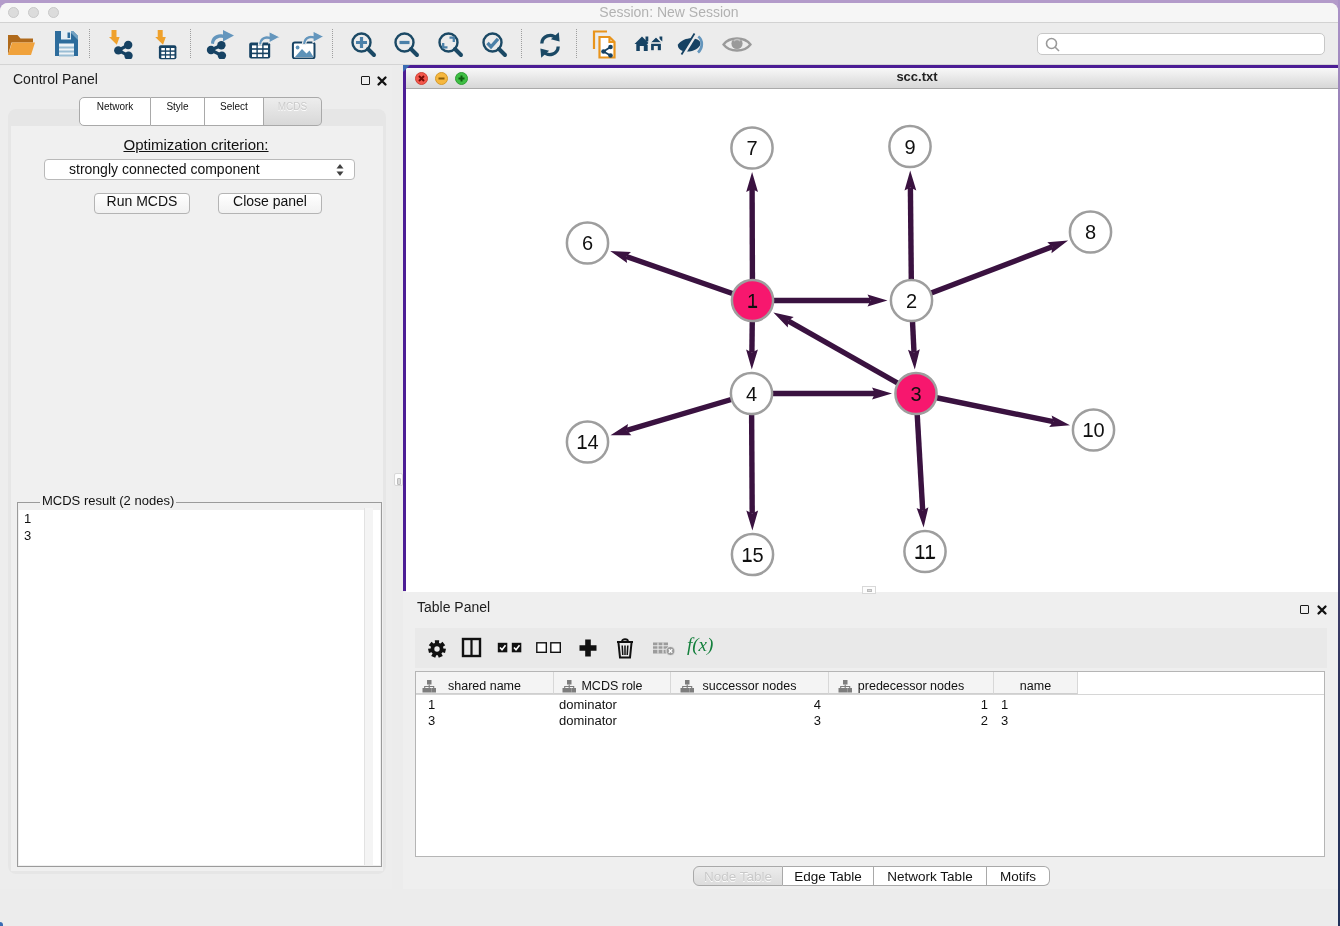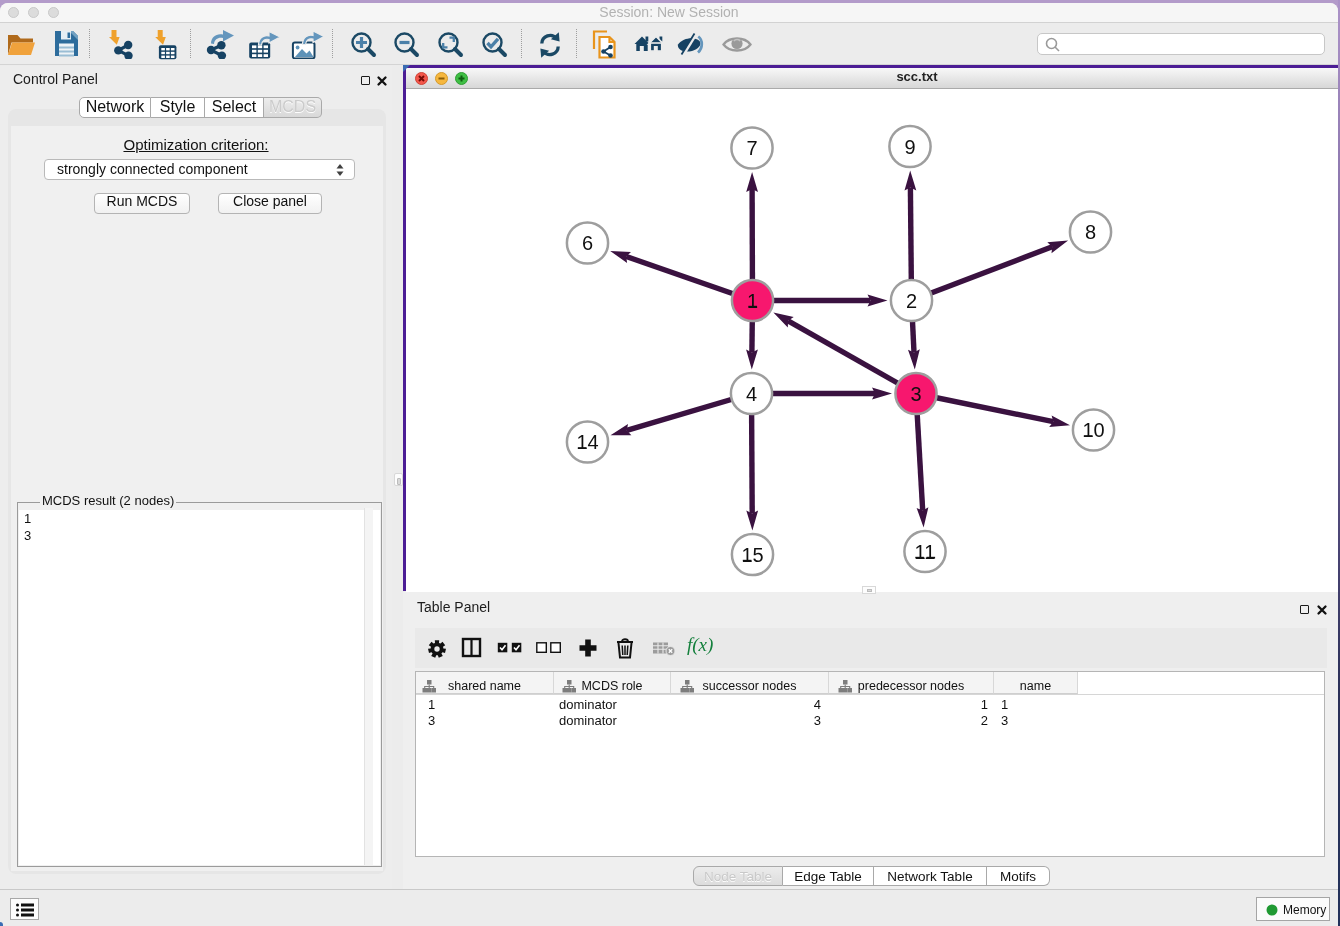--- a/index.html
+++ b/index.html
@@ -13,28 +13,28 @@
 #title-text { position:absolute; top:1px; left:0; width:100%; text-align:center; font-size:14px; color:#b2b2b2; }
 #toolbar { position:absolute; left:0; top:20px; width:100%; height:42px; background:#ececec; border-bottom:1px solid #d4d4d4; }
 .tsep { position:absolute; top:6px; height:29px; width:0; border-left:1px dotted #9e9e9e; }
 .ticon { position:absolute; top:6px; }
 #searchbox { position:absolute; left:1037px; top:10px; width:288px; height:22px; background:#fff; border:1px solid #c7c7c7; border-radius:5px; }
 
 #cpanel { position:absolute; left:0; top:63px; width:392px; height:823px; background:#ededed; }
 .phead { font-size:14px; color:#1c1c1c; }
 .float-icon { position:absolute; width:9px; height:9px; border:1.6px solid #1a1a1a; border-radius:1px; background:transparent; }
 .tabrow { position:absolute; display:flex; }
-.tab { height:21px; background:#fff; border:1px solid #a9a9a9; border-left:none; font-size:16px; color:#111; text-align:center; line-height:17px; }
+.tab { height:29px; background:#fff; border:1px solid #a9a9a9; border-left:none; font-size:10px; color:#111; text-align:center; line-height:17px; }
 .tab.first { border-left:1px solid #a9a9a9; border-radius:5px 0 0 5px; }
 .tab.last { border-radius:0 5px 5px 0; }
 .tab.sel { background:linear-gradient(#ededed,#d8d8d8); color:#cbcbcb; text-shadow:0 1px 0 rgba(255,255,255,.95); }
 #tabbody { position:absolute; left:8px; top:43px; width:378px; height:765px; background:#e6e6e6; border-radius:8px; }
 #tabcontent { position:absolute; left:11px; top:60px; width:372px; height:745px; background:#f0f0f0; }
 #optlabel { position:absolute; left:0; top:130px; width:392px; text-align:center; font-size:15px; color:#111;text-decoration:underline; }
-#optselect { position:absolute; left:44px; top:158px; width:311px; height:21px; background:#fff; border:1px solid #b9b9b9; border-radius:4px; font-size:14px; color:#111; line-height:18px; padding-left:12px; }
+#optselect { position:absolute; left:44px; top:158px; width:311px; height:21px; background:#fff; border:1px solid #b9b9b9; border-radius:4px; font-size:14px; color:#111; line-height:18px; padding-left:24px; }
 .btn { position:absolute; height:21px; background:linear-gradient(#ffffff,#f1f1f1); border:1px solid #b4b4b4; border-radius:4px; font-size:14px; color:#111; text-align:center; line-height:15px; }
 #fieldset { position:absolute; left:17px; top:436px; width:365px; height:365px; border:1px solid #9b9b9b; }
 #fieldset-legend { position:absolute; left:40px; top:427px; background:#f0f0f0; padding:0 2px; font-size:13px; color:#111; z-index:2; }
 #mcds-text { position:absolute; left:19px; top:444px; width:361px; height:355px; background:#fff; font-size:13px; color:#111; line-height:16.5px; padding:1px 0 0 5px; }
 #mcds-scroll { position:absolute; left:364px; top:442px; width:9px; height:357px; background:#f4f4f4; border-left:1px solid #e2e2e2; }
 
 #netframe { position:absolute; left:403px; top:62px; width:1028px; height:526px; border:3px solid #4c1d95; background:#fff; }
 #nettitle { position:absolute; left:0; top:0; width:100%; height:21px; background:linear-gradient(#f8f8f8,#d7d7d7); border-bottom:1px solid #aaa; }
 .mdot { position:absolute; top:4px; width:13px; height:13px; border-radius:50%; }
 #nettitle-text { position:absolute; top:1px; left:0; width:100%; text-align:center; font-size:13px; font-weight:bold; color:#222; }
@@ -426,35 +426,15 @@
     <div class="cell" style="left:413px;top:40.5px;width:159px;text-align:right;">2</div>
     <div class="cell" style="left:585px;top:40.5px;">3</div>
   </div>
   <div class="tabrow" style="left:290px;top:274px;">
     <div class="btab first" style="width:90px;background:linear-gradient(#ececec,#dcdcdc);color:#c9c9c9;text-shadow:0 1px 0 rgba(255,255,255,.95);border-left:1px solid #a9a9a9;border-radius:6px 0 0 6px;">Node Table</div>
     <div class="btab" style="width:91px;">Edge Table</div>
     <div class="btab" style="width:113px;">Network Table</div>
     <div class="btab" style="width:63px;border-radius:0 6px 6px 0;">Motifs</div>
   </div>
 </div>
-<div id="statusbar">
-  <div id="listbtn">
-        <svg width="27" height="20" style="position:absolute;left:1px;top:1px;">
-          <g fill="#111">
-            <rect x="4" y="3.5" width="3" height="3" rx="1.5"></rect>
-            <rect x="4" y="8.5" width="3" height="3" rx="1.5"></rect>
-            <rect x="4" y="13.5" width="3" height="3" rx="1.5"></rect>
-            <rect x="9" y="3.5" width="13" height="3"></rect>
-            <rect x="9" y="8.5" width="13" height="3"></rect>
-            <rect x="9" y="13.5" width="13" height="3"></rect>
-          </g>
-        </svg>
-      </div>
-  <div id="membtn">
-        <svg width="12" height="12" style="position:absolute;left:9px;top:6px;">
-          <circle cx="6" cy="6" r="5.5" fill="#1f9932"></circle>
-        </svg>
-        <span style="position:absolute;left:26px;top:5px;">Memory</span>
-      </div>
-</div>
 </div>
 <div id="wallpaper-right"></div>
 <div style="position:absolute;left:0;top:922px;width:3px;height:4px;background:#3a6cb3;border-radius:0 3px 0 0;"></div>
 
 </body></html>

